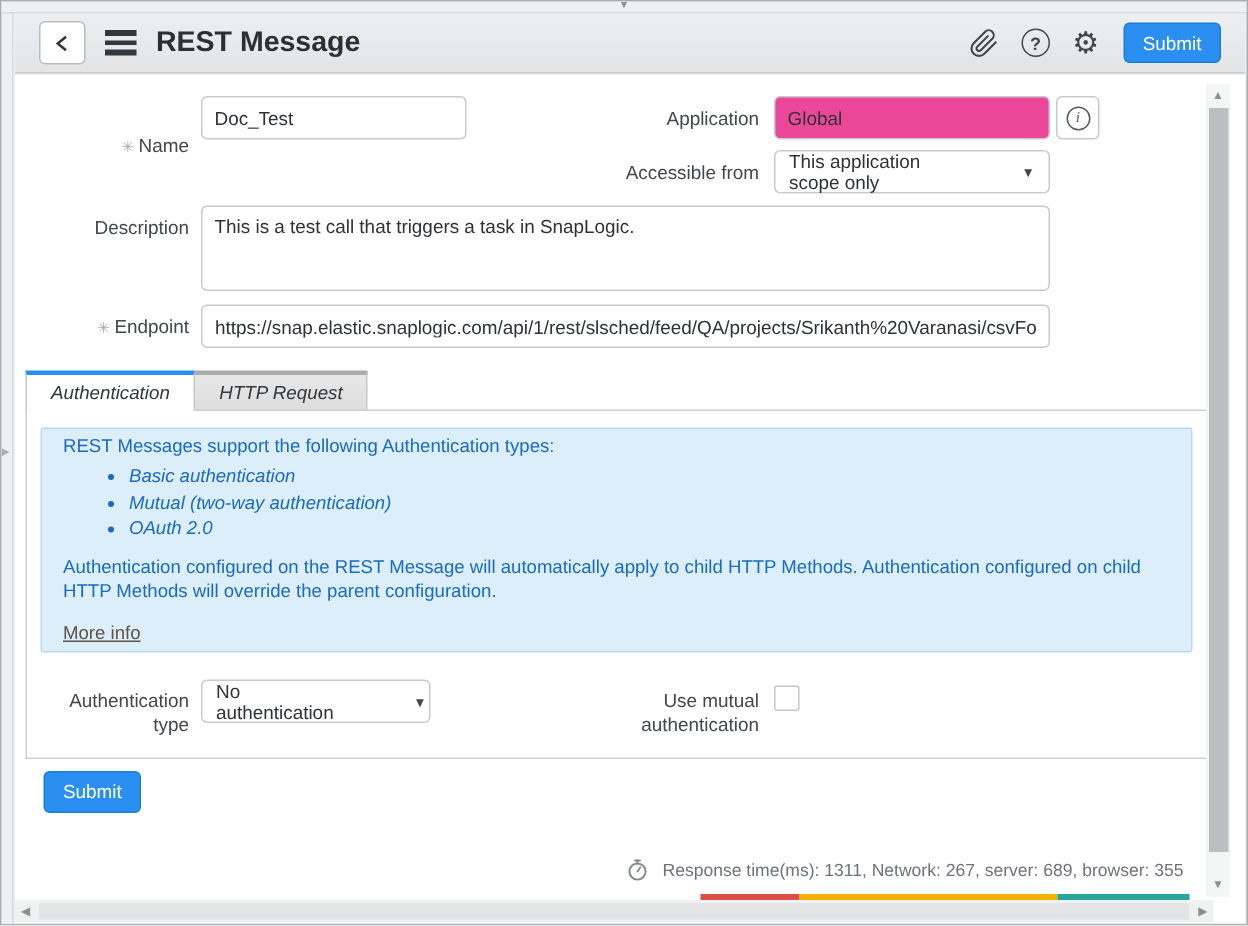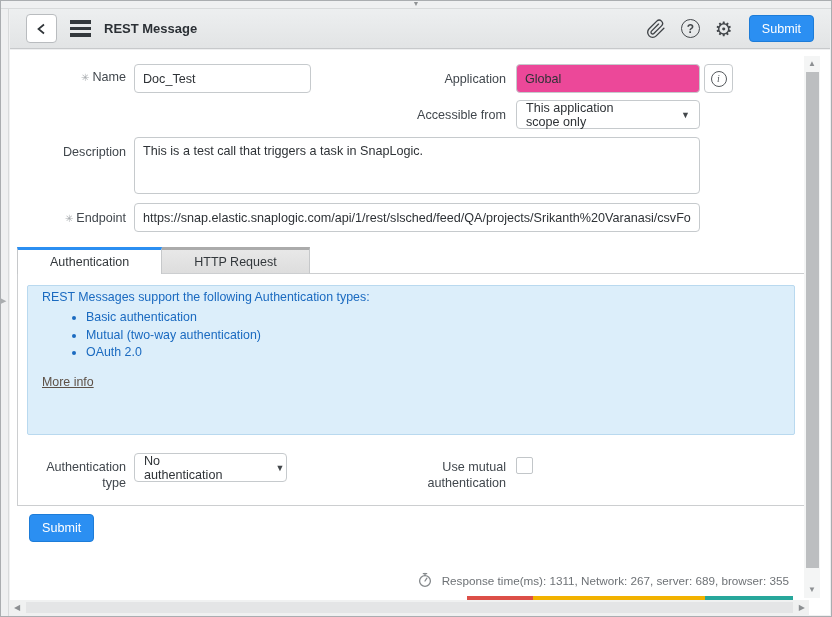--- a/index.html
+++ b/index.html
@@ -14,21 +14,21 @@
   .left-grip { position:absolute; left:0px; top:296px; font-size:7px; color:#aaadaf; }
 
   
   .header { position:absolute; left:9px; top:8px; right:1px; height:40px;
             background:linear-gradient(#edeff0,#e2e4e5); border-bottom:1px solid #c7c9cb;
             display:flex; align-items:center; padding:0 10px; z-index:6; }
   .back-btn { width:31px; height:29px; background:#fff; border:1px solid #b9bcbf; border-radius:4px;
               display:flex; align-items:center; justify-content:center; cursor:pointer; margin-left:6px; }
   .hamburger { margin-left:13px; cursor:pointer; }
   .hamburger div { width:21px; height:3.6px; background:#33383c; margin:3.2px 0; }
-  .title { margin-left:13px; font-size:13px; font-weight:bold; color:#2b3035; }
+  .title { margin-left:13px; font-size:19px; font-weight:bold; color:#2b3035; }
   .hd-spacer { flex:1; }
   .hd-icon { margin-left:15px; cursor:pointer; display:flex; align-items:center; justify-content:center; }
   .help-circle { width:19px; height:19px; border:1.6px solid #43474b; border-radius:50%;
                  font-size:12px; font-weight:bold; color:#43474b; display:flex; align-items:center; justify-content:center; }
   .gear-glyph { font-size:20px; color:#43474b; line-height:20px; }
   .btn-blue { background:#2b8ff2; border:1px solid #1d7cd8; color:#fff; font-size:12.6px;
               height:27px; padding:0 12px; border-radius:4px; cursor:pointer; font-family:"Liberation Sans",sans-serif; }
   .hd-submit { margin-left:16px; margin-right:6px; }
 
   
@@ -48,30 +48,30 @@
   .selectbox { position:absolute; height:29px; border:1px solid #c6cacd; border-radius:4px; background:#fff;
                display:flex; align-items:center; justify-content:space-between; padding:0 9px;
                font-size:12.6px; color:#2e3236; cursor:pointer;gap:45px; }
   .caret { font-size:9px; color:#43474b; margin-left:8px; }
   textarea.tarea { position:absolute; left:133px; top:136px; width:566px; height:57px; border:1px solid #c6cacd;
             border-radius:4px; font-family:"Liberation Sans",sans-serif; font-size:12.6px; color:#2e3236;
             padding:6px 8px; resize:none; outline:none; overflow:hidden; }
 
   
   .tabs { position:absolute; left:16px; top:246px; display:flex; z-index:3; }
-  .tab { height:27px; padding:0 32px; font-size:12.5px; color:#33383c; display:flex; align-items:center; cursor:pointer; }
+  .tab { height:27px; padding:0 16px; font-size:12.5px; color:#33383c; display:flex; align-items:center; cursor:pointer;font-style:italic; }
   .tab.active { background:#fff; border-top:3px solid #2b8ff2; border-left:1px solid #c6c8ca; border-right:1px solid #c6c8ca; }
   .tab.inactive { background:linear-gradient(#e8e8e8,#dddddd); border-top:3px solid #ababab;
                   border-right:1px solid #c6c8ca; border-bottom:1px solid #ccced0; }
   .panel { position:absolute; left:16px; top:272px; width:788px; height:233px; border:1px solid #ccced0; background:#fff; }
 
   .infobox { position:absolute; left:26px; top:284px; width:768px; min-height:150px; background:#dceefa;
              border:1px solid #b9d9ef; border-radius:2px; padding:3px 14px; color:#1a6ac0;
              font-size:12.4px; line-height:1.32; }
-  .infobox ul { margin:4px 0 0 0; padding-left:44px; }
+  .infobox ul { margin:4px 0 0 0; padding-left:44px;font-style:italic; }
   .infobox li { margin:1px 0; }
   .infobox .para { margin-top:9px; }
   .more-info { display:inline-block; margin-top:12px; color:#5e5147; text-decoration:underline; cursor:pointer; }
 
   .checkbox { position:absolute; left:515px; top:456px; width:17px; height:17px; background:#fff;
               border:1px solid #c2c6c9; border-radius:2px; cursor:pointer; }
 
   .bottom-submit { position:absolute; left:28px; top:513px; height:28px; }
 
   .footer-status { position:absolute; right:42px; top:571px; display:flex; align-items:center; gap:9px;
@@ -128,21 +128,21 @@
       <span class="help-circle">?</span>
     </span>
     <span class="hd-icon">
       <span class="gear-glyph">⚙</span>
     </span>
     <button class="btn-blue hd-submit">Submit</button>
   </div>
 
   <div class="content"></div>
 
-  <div class="lbl" style="left:20px; top:68px; width:105px;">
+  <div class="lbl" style="left:20px; top:88px; width:105px;">
     <span class="req">✳</span><span>Name</span>
   </div>
   <input class="inp" style="left: 133px; top: 63px; width: 177px;" value="Doc_Test">
 
   <div class="lbl" style="left:380px; top:70px; width:125px;">Application</div>
   <input class="inp readonly" style="left: 515px; top: 63px; width: 184px;" readonly="" value="Global">
   <div class="info-btn">
     <span class="info-circle">i</span>
   </div>
 
@@ -166,20 +166,21 @@
   </div>
   <div class="panel"></div>
 
   <div class="infobox">
     <div>REST Messages support the following Authentication types:</div>
     <ul>
       <li>Basic authentication</li>
       <li>Mutual (two-way authentication)</li>
       <li>OAuth 2.0</li>
     </ul>
+    <div class="para">Authentication configured on the REST Message will automatically apply to child HTTP Methods. Authentication configured on child HTTP Methods will override the parent configuration.</div>
     <a class="more-info">More info</a>
   </div>
 
   <div class="lbl" style="left:20px; top:458px; width:105px;">Authentication type</div>
   <div class="selectbox" style="left:133px; top:452px; width:153px;">
     <span>No authentication</span>
     <span class="caret">▼</span>
   </div>
 
   <div class="lbl" style="left:392px; top:458px; width:113px;">Use mutual authentication</div>

